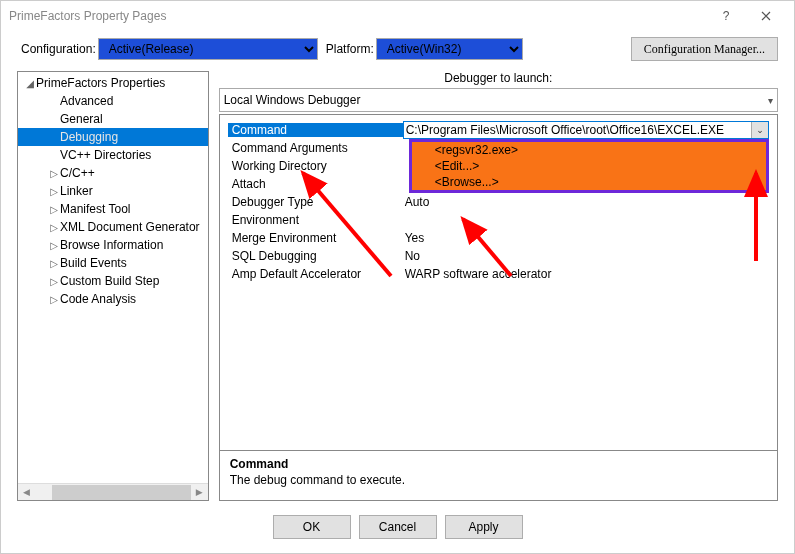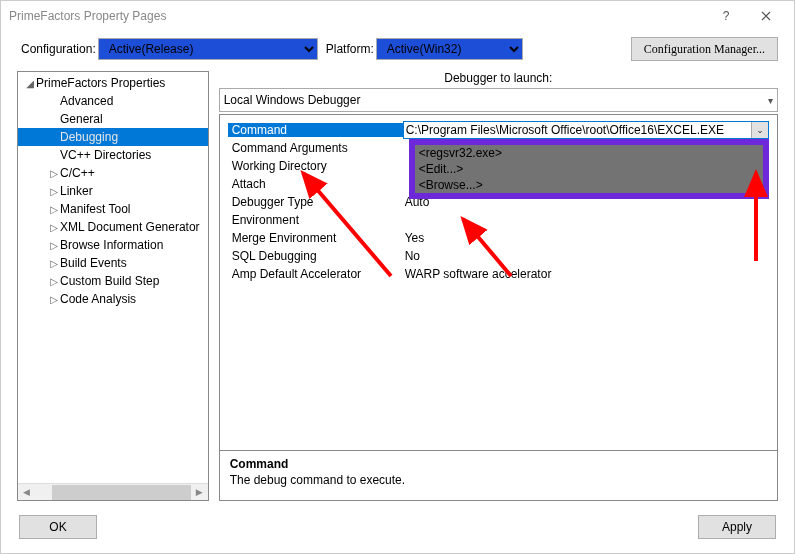--- a/index.html
+++ b/index.html
@@ -27,25 +27,25 @@
 .launcher .v { flex: 1; }
 .launcher .dd { color: #555; font-size: 10px; }
 .grid { flex: 1; border: 1px solid #888; position: relative; padding: 6px 8px; }
 .grid-row { display: flex; height: 18px; align-items: center; }
 .grid-row .k { width: 175px; padding-left: 4px;}
 .grid-row .v { flex: 1; padding-left: 2px; gap: 27px;}
 .grid-row.active .k { background: #0078d7; color: #fff; }
 .grid-row.active .v { border: 1px solid #0078d7; height: 18px; display:flex; align-items:center; padding-right:0; }
 .grid-row.active .v .txt { flex:1; white-space:nowrap; overflow:hidden; }
 .grid-row.active .v .ddbtn { width: 17px; height: 16px; border-left:1px solid #aaa; background:#e1e1e1; display:flex; align-items:center; justify-content:center; font-size:9px; color:#333; cursor:pointer;}
-.dropdown { position:absolute; left: 189px; right: 8px; top: 24px; background:#737373; border:6px solid #6d28d9; z-index:5; }
+.dropdown { position:absolute; left: 189px; right: 8px; top: 24px; background:#f97316; border:3px solid #6d28d9; z-index:5;padding-left:19px; }
 .dropdown div { padding: 1px 4px; cursor:pointer; }
 .desc { border: 1px solid #888; border-top: none; padding: 6px 10px 10px 10px; height: 50px; }
 .desc .t { font-weight: bold; margin-bottom: 2px; }
-.footer { display: flex; justify-content: space-between; gap: 8px; padding: 14px 18px; }
+.footer { display: flex; justify-content: center; gap: 8px; padding: 14px 18px; }
 .footer button { width: 78px; height: 24px; border: 1px solid #adadad; background: #e1e1e1; cursor: pointer; }
 
 .arrowOverlay { position:absolute; pointer-events:none; z-index:20; }
 select { -webkit-appearance: menulist; }
 </style>
 </head>
 <body>
 
 <div class="titlebar">
   <span class="title">PrimeFactors Property Pages</span>
@@ -190,20 +190,21 @@
 
     <div class="desc">
       <div class="t">Command</div>
       <div>The debug command to execute.</div>
     </div>
   </div>
 </div>
 
 <div class="footer">
   <button>OK</button>
+  <button>Cancel</button>
   <button>Apply</button>
 </div>
 
 <svg class="arrowOverlay" style="left:0;top:0;width:795px;height:554px">
   <defs>
       <marker id="ah" markerWidth="8" markerHeight="8" refX="6" refY="3" orient="auto">
         <path d="M0,0 L7,3 L0,6 Z" fill="#f00"></path>
       </marker>
     </defs>
   <line x1="390" y1="275" x2="302" y2="172" stroke="#f00" stroke-width="4" marker-end="url(#ah)"></line>

